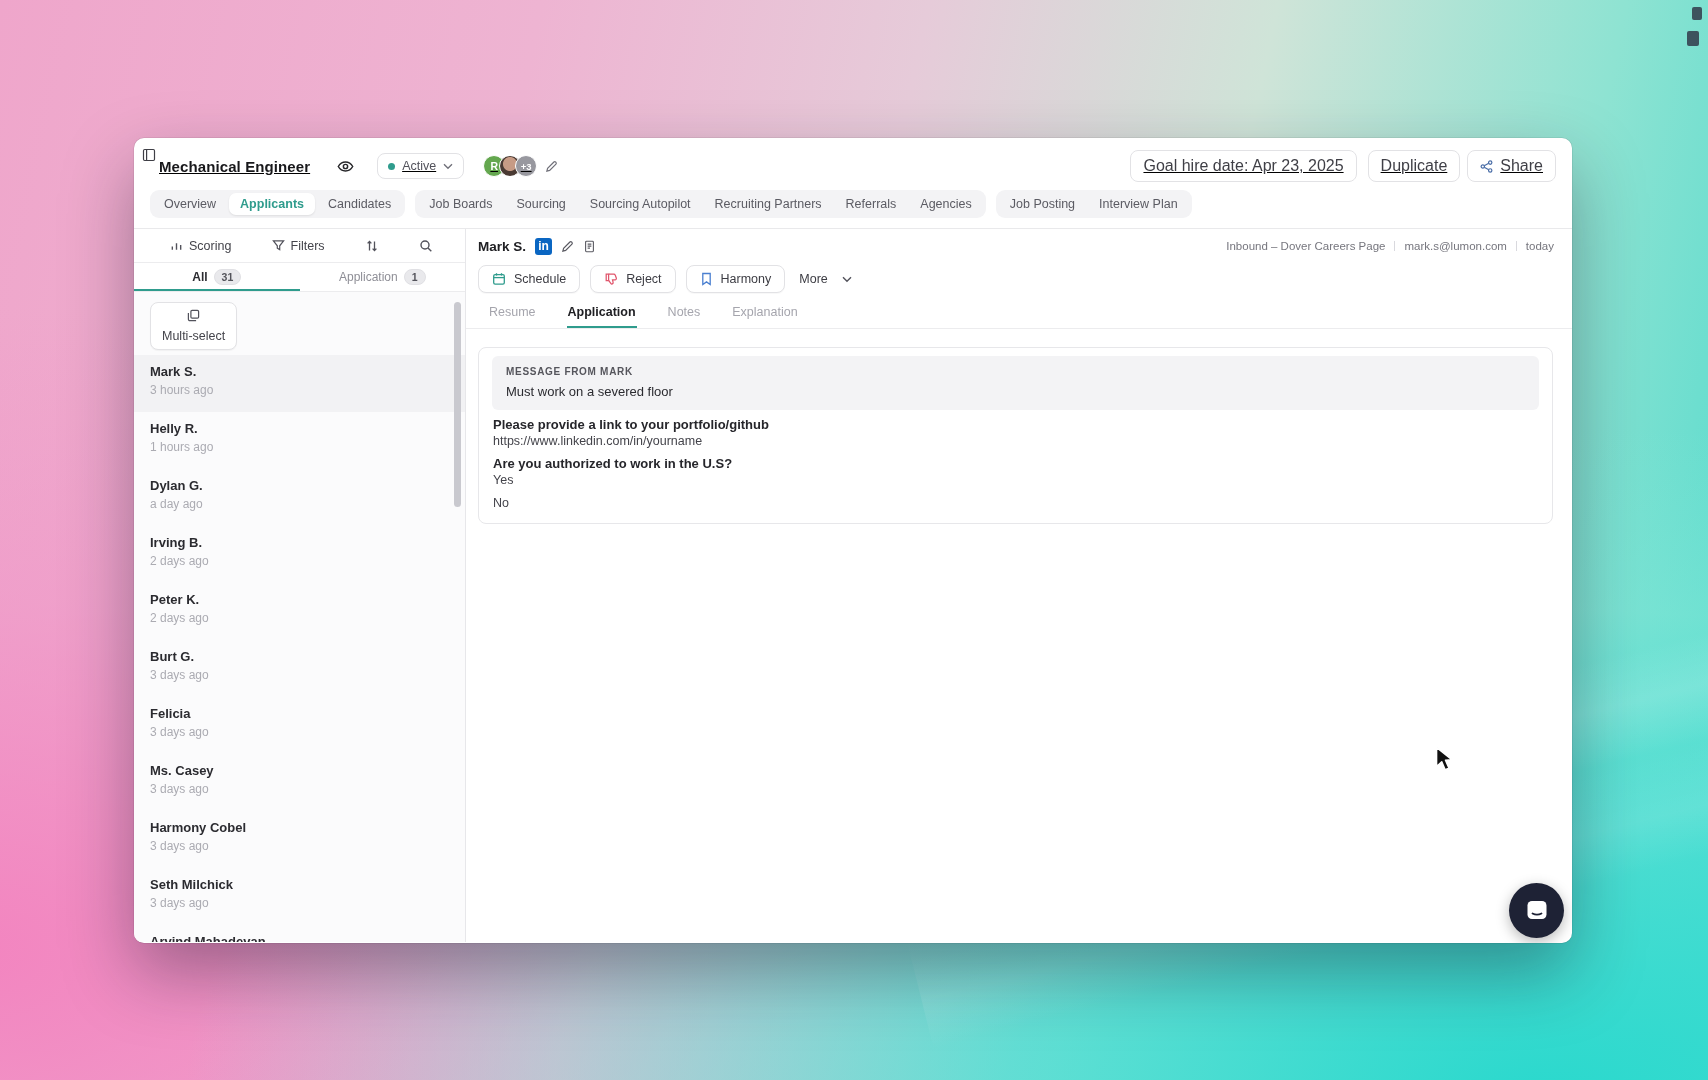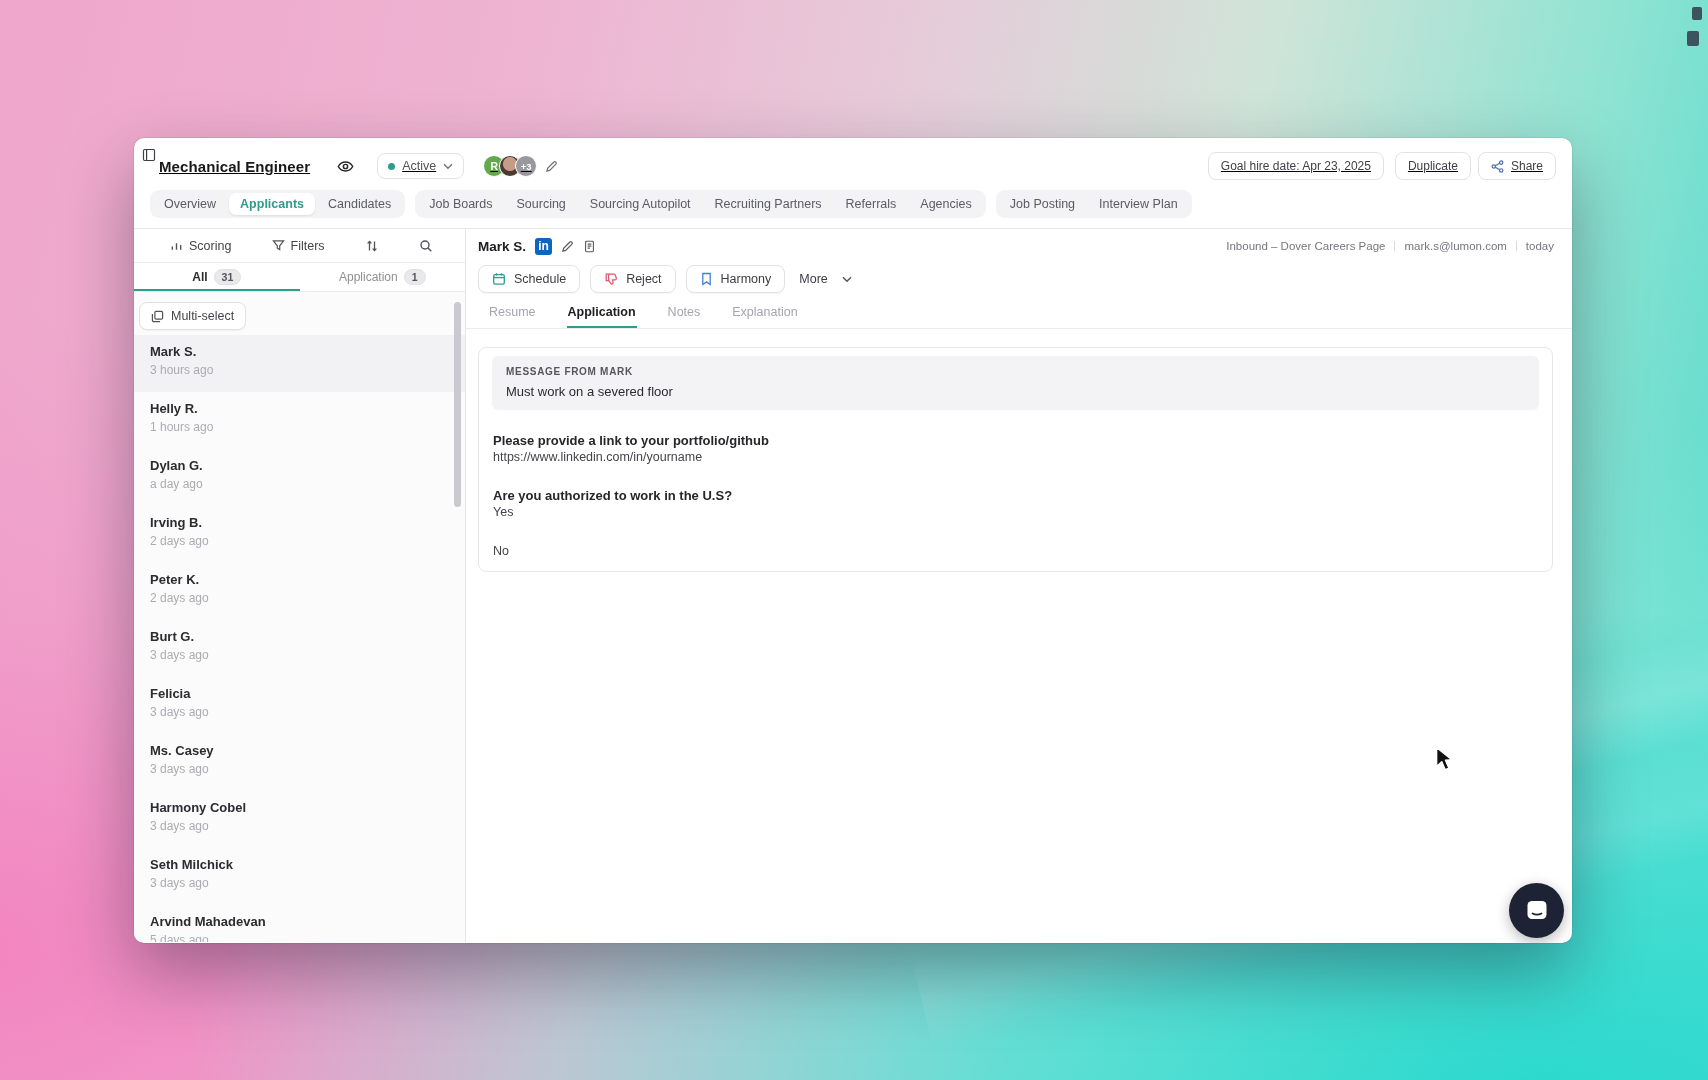--- a/index.html
+++ b/index.html
@@ -38,21 +38,21 @@
   .avatars { display:flex; margin-left:19px; }
   .av { width:22px; height:22px; border-radius:50%; border:1.5px solid #fff;
     display:grid; place-items:center; font-size:10.5px; font-weight:700; color:#fff; }
   .av + .av { margin-left:-6px; }
   .av-r { background:#64a74f; }
   .av-photo { background: radial-gradient(circle at 50% 40%, #c79b85 0 42%, #4a3a33 48% 78%, #2c2320 100%); }
   .av-more { background:#98989f; font-size:9.5px; }
   .pencil-btn { margin-left:8px; display:flex; color:#71717a; background:none; border:none; }
   .hdr-spacer { flex:1; }
   .hdr-box, .hdr-btn { border:1px solid #e2e2e5; background:#fff; border-radius:8px;
-    padding:6px 12px; font-size:12px; color:#3f3f46; font-family:inherit; white-space:nowrap; }
+    padding:6px 12px; font-size:16px; color:#3f3f46; font-family:inherit; white-space:nowrap; }
   .hdr-btn { display:inline-flex; align-items:center; gap:7px; cursor:pointer; }
   .hdr-box { margin-right:11px; }
   .hdr-btn + .hdr-btn { margin-left:7px; }
 
   .nav-row { display:flex; gap:10px; margin:9px 0 0 16px; }
   .nav-group { background:#f3f3f5; border-radius:9px; padding:3px; display:flex; gap:2px; }
   .nav-item { border:none; background:transparent; border-radius:7px; padding:4px 11px;
     font-size:12.5px; color:#5b5b63; font-family:inherit; cursor:pointer; white-space:nowrap; }
   .nav-item.active { background:#fff; color:var(--accent,#2f9c8d); font-weight:600;
     box-shadow:0 1px 2px rgba(0,0,0,.09); }
@@ -64,23 +64,23 @@
     align-items:center; justify-content:space-between; padding:0 32px 0 36px; color:#44444b; }
   .tool { display:inline-flex; align-items:center; gap:6px; font-size:12.5px; color:#44444b;
     background:none; border:none; font-family:inherit; cursor:pointer; }
   .lp-tabs { height:29px; flex:0 0 29px; display:flex; border-bottom:1px solid #ececee; }
   .lp-tab { flex:1; display:flex; align-items:center; justify-content:center; gap:6px;
     font-size:12px; color:#8e8e96; background:none; border:none; font-family:inherit; cursor:pointer; }
   .lp-tab.active { color:#2b2b30; font-weight:700; box-shadow: inset 0 -2px 0 var(--accent,#2f9c8d); }
   .lp-badge { background:#e9e9ec; border:1px solid #e0e0e4; border-radius:999px; padding:1px 7px;
     font-size:10.5px; color:#53535a; font-weight:600; }
   .lp-list-wrap { flex:1; background:#fbfbfc; position:relative; overflow:hidden; padding-top:10px; }
-  .multi-select { margin:0 0 5px 5px; background:#fff; border:1px solid #e2e2e5; border-radius:8px;
+  .multi-select { margin:0 0 5px 16px; background:#fff; border:1px solid #e2e2e5; border-radius:8px;
     padding:6px 11px; font-size:12.5px; color:#44444b; display:inline-flex; align-items:center; gap:7px;
-    font-family:inherit; cursor:pointer; box-shadow:0 1px 1px rgba(0,0,0,.04); }
+    font-family:inherit; cursor:pointer; box-shadow:0 1px 1px rgba(0,0,0,.04);flex-direction:column; }
   .row { height:57px; padding:9px 16px 0; cursor:pointer; }
   .row.selected { background:#f2f2f4; }
   .row-name { font-size:13px; font-weight:600; color:#2b2b30; }
   .row-time { font-size:12px; color:#ababb2; margin-top:4px; }
   .lp-scrollbar { position:absolute; top:10px; right:4px; width:7px; height:205px;
     background:#c9c9cf; border-radius:4px; }
 
   
   .main-panel { flex:1; display:flex; flex-direction:column; position:relative; }
   .cand-header { margin:4px 18px 0 12px; height:26px; display:flex; align-items:center; gap:9px; }
@@ -99,21 +99,21 @@
   .cand-tabs { margin-top:10px; padding-left:22px; display:flex; gap:30px;
     border-bottom:1px solid #ececee; height:25px; }
   .cand-tab { background:none; border:none; font-size:12.5px; color:#a5a5ad; font-family:inherit;
     cursor:pointer; padding:0 1px 8px; }
   .cand-tab.active { color:#202024; font-weight:700; box-shadow: inset 0 -2px 0 var(--accent,#2f9c8d); }
   .cand-content { padding:18px 19px 0 12px; }
   .card { border:1px solid #e7e7ea; border-radius:8px; padding:8px 13px 12px; }
   .msg-box { background:#f3f3f5; border-radius:6px; padding:10px 14px; margin-bottom:7px; }
   .msg-head { font-size:10px; font-weight:700; letter-spacing:.7px; color:#55555c; }
   .msg-body { font-size:13px; color:#2b2b30; margin-top:6px; line-height:17px; }
-  .qa { margin-top:23px; padding:0 1px; }
+  .qa { margin-top:7px; padding:0 1px; }
   .qa-q { font-size:13px; font-weight:700; color:#26262b; line-height:16px; }
   .qa-a { font-size:12.5px; color:#44444b; line-height:16px; }
 
   .intercom { position:absolute; right:8px; bottom:5px; width:55px; height:55px; border-radius:50%;
     background:var(--intercom,#1e2235); border:none; display:grid; place-items:center; cursor:pointer;
     box-shadow:0 4px 14px rgba(0,0,0,.28); }
 
   .cursor { position:absolute; left:1434px; top:746px; pointer-events:none; z-index:50; }
 </style>
 </head>

